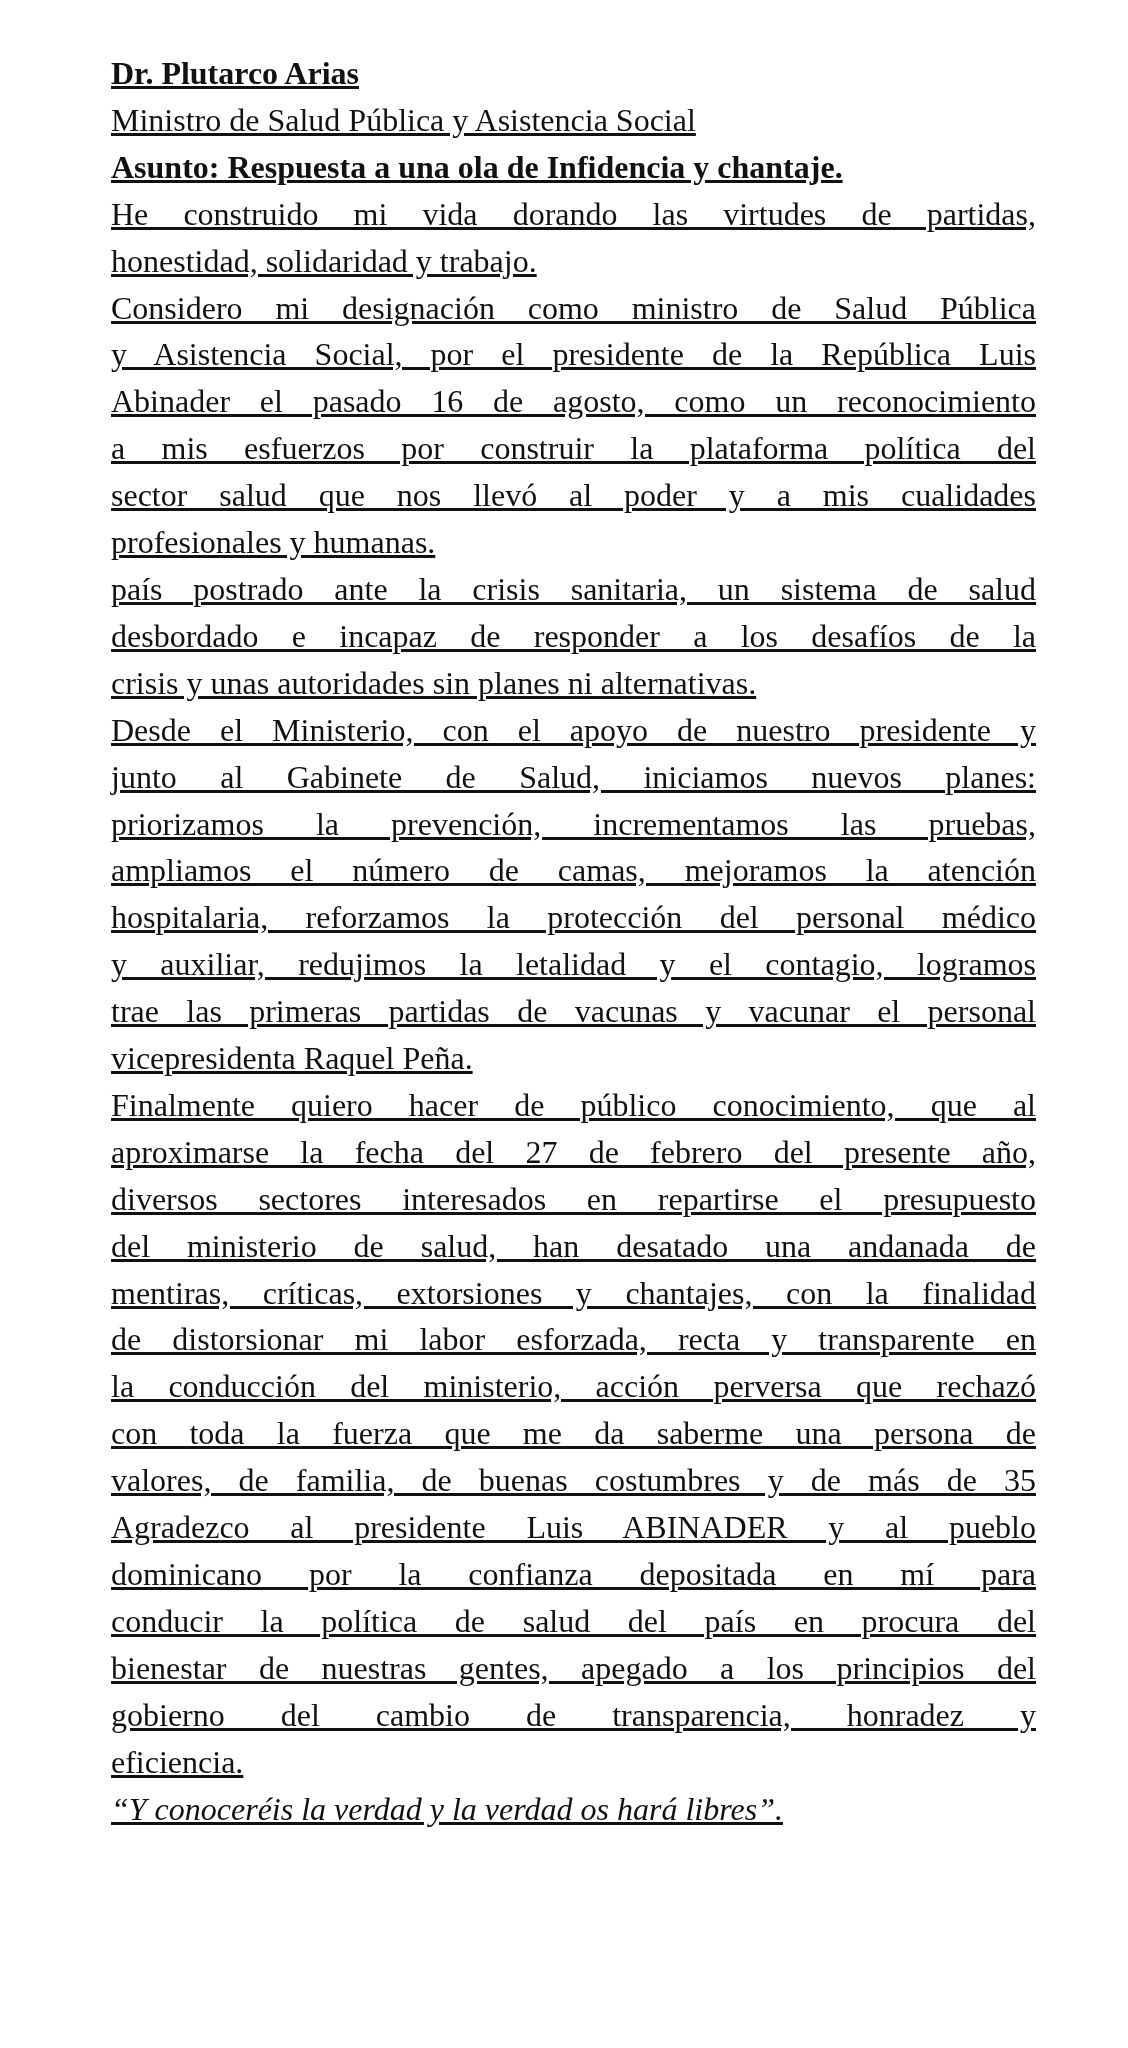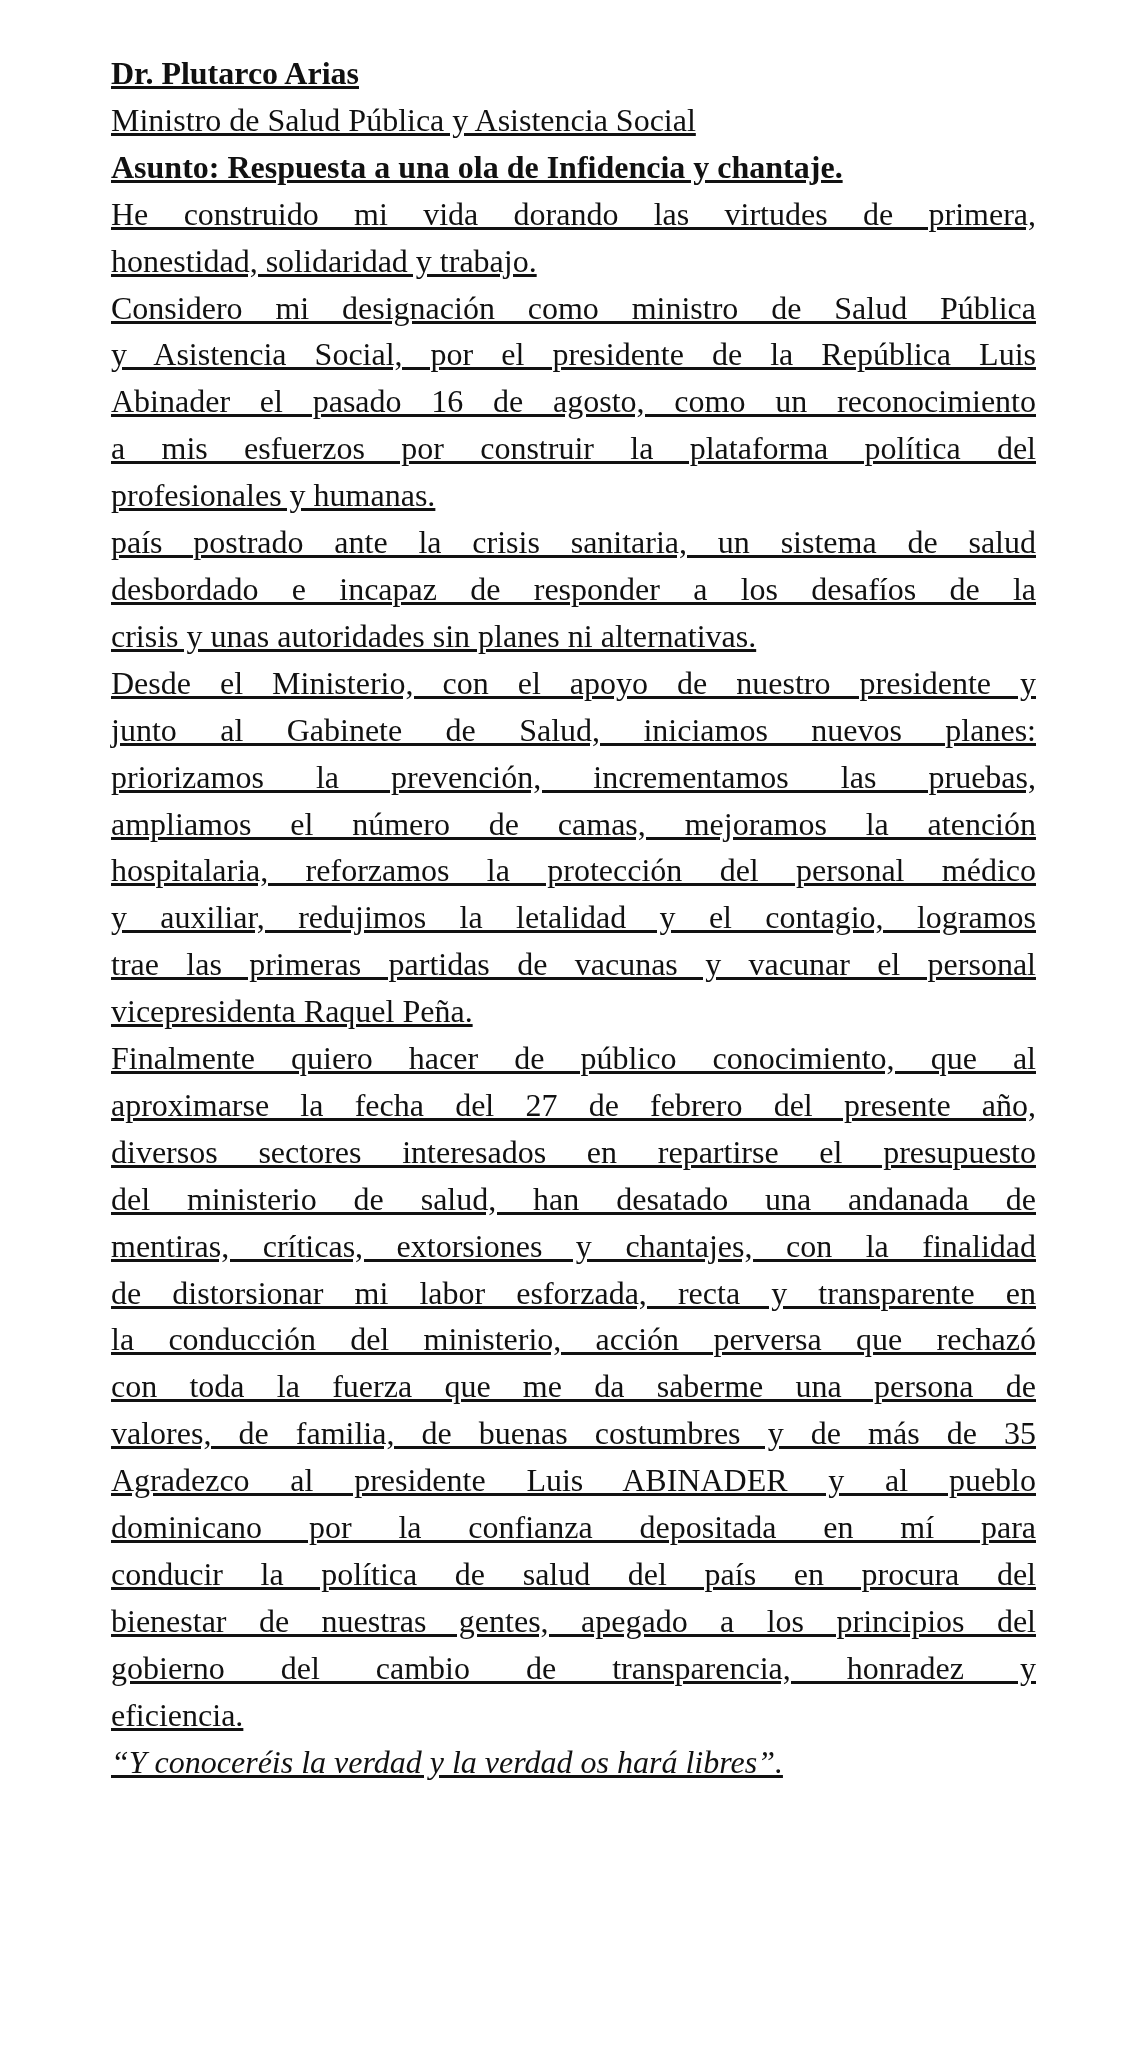--- a/index.html
+++ b/index.html
@@ -21,28 +21,29 @@
 </head>
 <body>
 
 <div class="page">
   <div class="line bold">Dr. Plutarco Arias</div>
   <div class="line">Ministro de Salud Pública  y Asistencia Social</div>
   <div class="line bold">Asunto: Respuesta a una ola de Infidencia y chantaje.</div>
 
   <div id="body-paragraphs">
       <p>
-        <span class="line j">He construido mi vida dorando las virtudes de primera,</span>
+        <span class="line j">He construido mi vida dorando las virtudes de partidas,</span>
         <span class="line">honestidad, solidaridad y trabajo.</span>
       </p>
       <p>
         <span class="line j">Considero mi designación como ministro de Salud Pública</span>
         <span class="line j">y Asistencia Social, por el presidente de la República Luis</span>
         <span class="line j">Abinader el pasado 16 de agosto, como un reconocimiento</span>
         <span class="line j">a mis esfuerzos por construir la plataforma política del</span>
+        <span class="line j">sector salud que nos llevó al poder y a  mis cualidades</span>
         <span class="line">profesionales y humanas.</span>
       </p>
       <p>
         <span class="line j">país postrado ante la crisis sanitaria, un sistema de salud</span>
         <span class="line j">desbordado e incapaz de responder a los desafíos de la</span>
         <span class="line">crisis y unas autoridades sin planes ni alternativas.</span>
       </p>
       <p>
         <span class="line j">Desde el Ministerio, con el apoyo de nuestro presidente y</span>
         <span class="line j">junto al Gabinete de Salud, iniciamos nuevos planes:</span>

